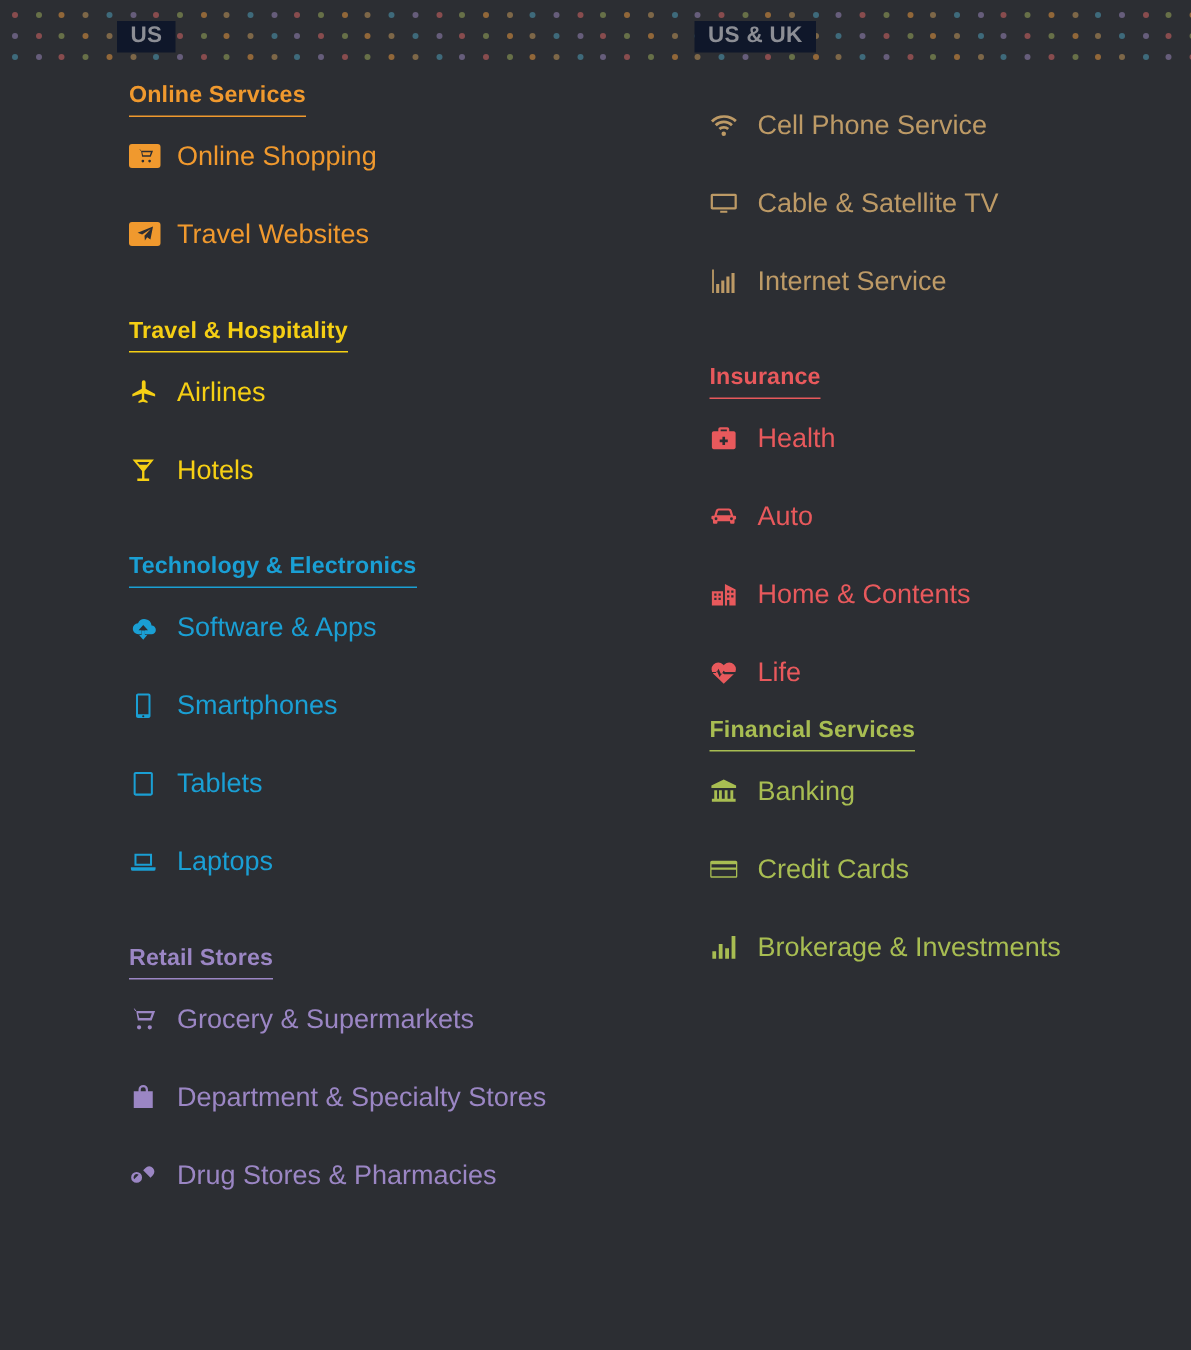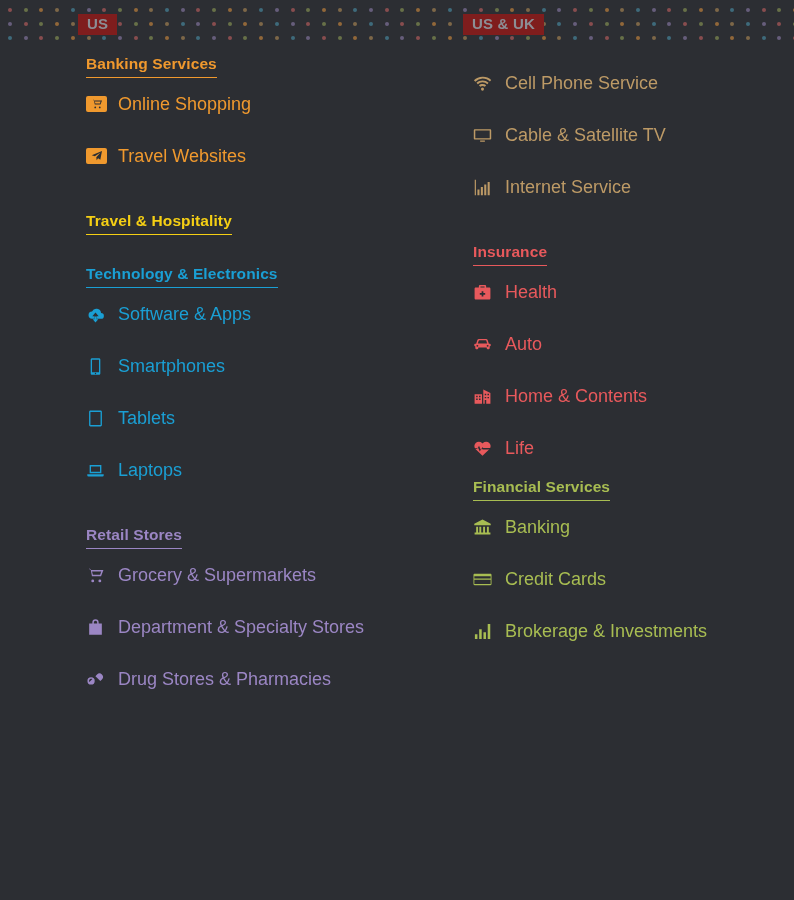--- a/index.html
+++ b/index.html
@@ -40,21 +40,21 @@
     opacity: 0.62;
   }
 
   .header-label {
     position: absolute;
     top: 14px;
     font-size: 15px;
     font-weight: bold;
     color: #8c8e95;
     letter-spacing: 0.2px;
-    background: #7f1d1d;
+    background: #0f172a;
     padding: 1px 9px 2px 9px;
     line-height: 18px;
     white-space: nowrap;
   }
 
   #label-us { left: 78px; }
   #label-usuk { left: 463px; }
 
   
   .columns {
@@ -267,21 +267,21 @@
         <div class="dot" style="left: 777px; top: 36px; background: rgb(138, 123, 168);"></div>
         <div class="dot" style="left: 793px; top: 36px; background: rgb(194, 96, 95);"></div>
       </div>
     <div class="header-label" id="label-us">US</div>
     <div class="header-label" id="label-usuk">US &amp; UK</div>
   </div>
 
   <div class="columns">
     <div class="column left" id="col-left">
         <div style="height: 9px;"></div>
-        <div class="group"><div class="group-heading" style="color: rgb(240, 153, 46);">Banking Services</div><div class="items">
+        <div class="group"><div class="group-heading" style="color: rgb(240, 153, 46);">Online Services</div><div class="items">
             <div class="item">
               <span class="item-icon">
                 <span class="tile" style="display:inline-flex;align-items:center;justify-content:center;width:21px;height:16px;border-radius:2px;background:#f0992e;color:#2c2e33;">
                   <svg width="12" height="12" viewBox="0 0 24 24" fill="currentColor" xmlns="http://www.w3.org/2000/svg">
                     <path d="M1 3h3l1.2 2H22l-3 8H7.5L6 4.6 4.6 3H1zm6.6 4 1.1 4h9.1l1.4-4H7.6zM8.5 17a1.8 1.8 0 1 0 0 3.6 1.8 1.8 0 0 0 0-3.6zm9 0a1.8 1.8 0 1 0 0 3.6 1.8 1.8 0 0 0 0-3.6z"></path>
                   </svg>
                 </span>
               </span>
               <span class="item-label" style="color: rgb(240, 153, 46);">Online Shopping</span>
             </div>
@@ -290,21 +290,42 @@
                 <span class="tile" style="display:inline-flex;align-items:center;justify-content:center;width:21px;height:16px;border-radius:2px;background:#f0992e;color:#2c2e33;">
                   <svg width="12" height="12" viewBox="0 0 24 24" fill="currentColor" xmlns="http://www.w3.org/2000/svg">
                     <path d="M22 2 1.5 10.4l6.1 2.3L19 5.2l-8.4 9.1.6 6.2 3-4.1 4.4 3z"></path>
                   </svg>
                 </span>
               </span>
               <span class="item-label" style="color: rgb(240, 153, 46);">Travel Websites</span>
             </div>
           </div></div>
         <div style="height: 30px;"></div>
-        <div class="group"><div class="group-heading" style="color: rgb(245, 207, 20);">Travel &amp; Hospitality</div></div>
+        <div class="group"><div class="group-heading" style="color: rgb(245, 207, 20);">Travel &amp; Hospitality</div><div class="items">
+            <div class="item">
+              <span class="item-icon">
+                <span style="display:inline-flex;color:#f5cf14;">
+                  <svg width="19" height="19" viewBox="0 0 24 24" fill="currentColor" xmlns="http://www.w3.org/2000/svg">
+                    <path d="M22 15.5v-2L14 9V3.5a1.6 1.6 0 0 0-3.2 0V9l-8 4.5v2l8-2.4v4.7L8 19.5V21l3.8-1 3.8 1v-1.5l-2.8-1.7v-4.7z"></path>
+                  </svg>
+                </span>
+              </span>
+              <span class="item-label" style="color: rgb(245, 207, 20);">Airlines</span>
+            </div>
+            <div class="item">
+              <span class="item-icon">
+                <span style="display:inline-flex;color:#f5cf14;">
+                  <svg width="19" height="19" viewBox="0 0 24 24" fill="currentColor" xmlns="http://www.w3.org/2000/svg">
+                    <path d="M3 3h18L13 12.6V19h4v2H7v-2h4v-6.4L3 3zm3.8 2 2 2.4h6.4l2-2.4H6.8z"></path>
+                  </svg>
+                </span>
+              </span>
+              <span class="item-label" style="color: rgb(245, 207, 20);">Hotels</span>
+            </div>
+          </div></div>
         <div style="height: 30px;"></div>
         <div class="group"><div class="group-heading" style="color: rgb(26, 159, 212);">Technology &amp; Electronics</div><div class="items">
             <div class="item">
               <span class="item-icon">
                 <span style="display:inline-flex;color:#1a9fd4;">
                   <svg width="19" height="19" viewBox="0 0 24 24" fill="currentColor" xmlns="http://www.w3.org/2000/svg">
                     <path d="M19 10.2a6 6 0 0 0-11.4-2A4.6 4.6 0 0 0 8 17.4h2.5v-3.2H8l4-4.6 4 4.6h-2.5v3.2H19a3.6 3.6 0 0 0 0-7.2z"></path>
                     <path d="M10.6 14.4h2.8V18l2.1-.1-3.5 4.1L8.5 18l2.1.1z"></path>
                   </svg>
                 </span>

